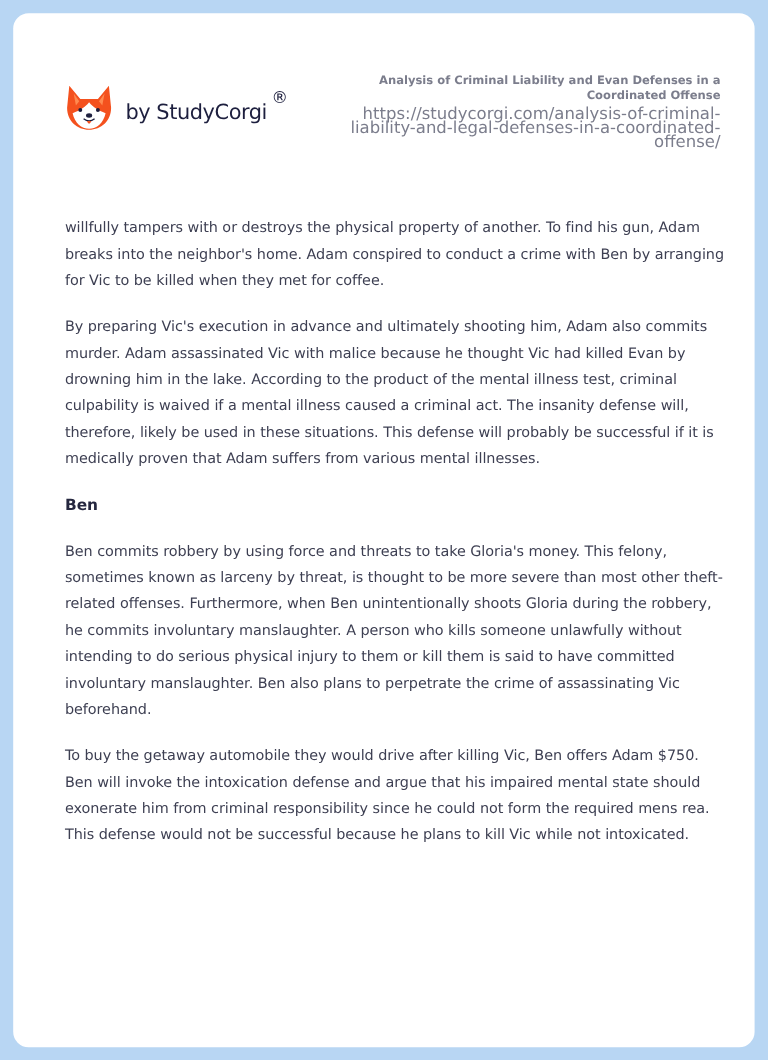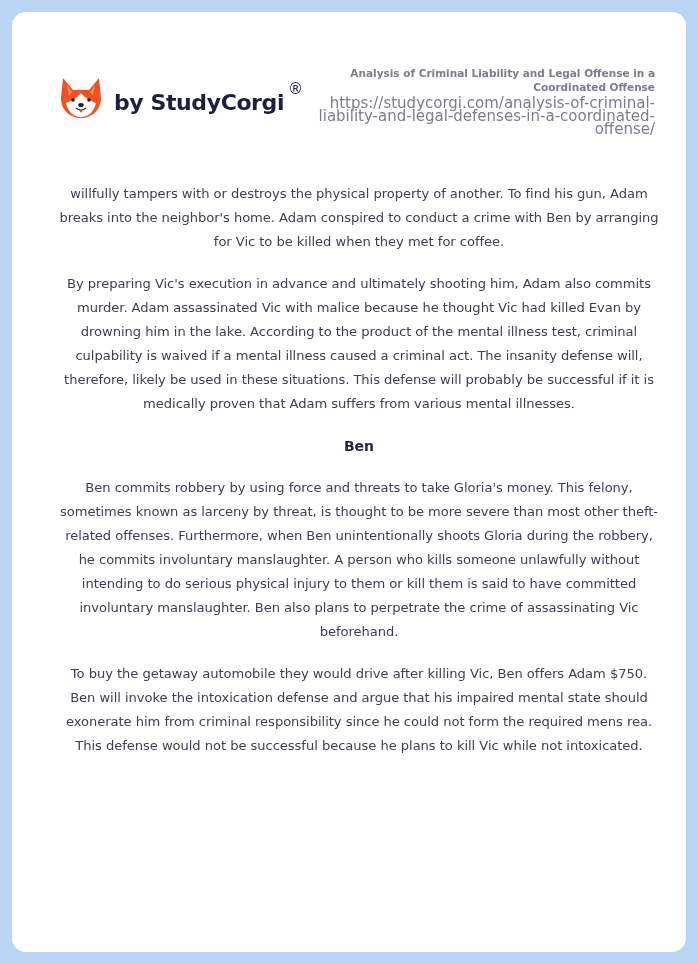--- a/index.html
+++ b/index.html
@@ -38,22 +38,22 @@
       display: flex;
       align-items: center;
     }
     .logo-mark {
       width: 42px;
       height: 44px;
       margin-right: 12px;
     }
     .logo-text {
       font-family: "DejaVu Sans", sans-serif;
-      font-weight: bold;
-      font-size: 22px;
+      font-weight: normal;
+      font-size: 19px;
       color: #1d1f3e;
       letter-spacing: -0.4px;
       margin-top: 8px;
     }
     .logo-reg {
       font-family: "DejaVu Sans", sans-serif;
       font-size: 15px;
       color: #1d1f3e;
       position: relative;
       top: -9px;
@@ -76,23 +76,22 @@
     .meta-url {
       font-family: "DejaVu Sans", sans-serif;
       font-size: 15px;
       line-height: 13px;
       color: #7b7d8c;
       margin-top: 3px;
     }
     .content {
       position: absolute;
       left: 47px;
-      top: 170px;
+      top: 184px;
       width: 600px;
-      text-align: center;
     }
     .para {
       font-family: "DejaVu Sans", sans-serif;
       font-size: 13.1px;
       line-height: 24px;
       color: #3d3f52;
       margin: 0 0 18px 0;
       letter-spacing: -0.05px;
     }
     .heading {
@@ -126,21 +125,21 @@
 
         <path d="M16 32 Q21 36 26 32" stroke="#1d1f3e" stroke-width="1.2" fill="none"></path>
 
         <path d="M19 34 Q21 39 23 34 Z" fill="#f4511e"></path>
       </svg>
       <span class="logo-text">by StudyCorgi</span>
       <span class="logo-reg">®</span>
     </div>
 
     <div class="meta">
-      <div class="meta-title">Analysis of Criminal Liability and Legal Offense in a Coordinated Offense</div>
+      <div class="meta-title">Analysis of Criminal Liability and Evan Defenses in a Coordinated Offense</div>
       <div class="meta-url">https://studycorgi.com/analysis-of-criminal-liability-and-legal-defenses-in-a-coordinated-offense/</div>
     </div>
   </div>
 
   <div class="content">
     <p class="para">willfully tampers with or destroys the physical property of another. To find his gun, Adam breaks into the neighbor's home. Adam conspired to conduct a crime with Ben by arranging for Vic to be killed when they met for coffee.</p>
     <p class="para">By preparing Vic's execution in advance and ultimately shooting him, Adam also commits murder. Adam assassinated Vic with malice because he thought Vic had killed Evan by drowning him in the lake. According to the product of the mental illness test, criminal culpability is waived if a mental illness caused a criminal act. The insanity defense will, therefore, likely be used in these situations. This defense will probably be successful if it is medically proven that Adam suffers from various mental illnesses.</p>
     <h2 class="heading">Ben</h2>
     <p class="para">Ben commits robbery by using force and threats to take Gloria's money. This felony, sometimes known as larceny by threat, is thought to be more severe than most other theft-related offenses. Furthermore, when Ben unintentionally shoots Gloria during the robbery, he commits involuntary manslaughter. A person who kills someone unlawfully without intending to do serious physical injury to them or kill them is said to have committed involuntary manslaughter. Ben also plans to perpetrate the crime of assassinating Vic beforehand.</p>
     <p class="para">To buy the getaway automobile they would drive after killing Vic, Ben offers Adam $750. Ben will invoke the intoxication defense and argue that his impaired mental state should exonerate him from criminal responsibility since he could not form the required mens rea. This defense would not be successful because he plans to kill Vic while not intoxicated.</p>

